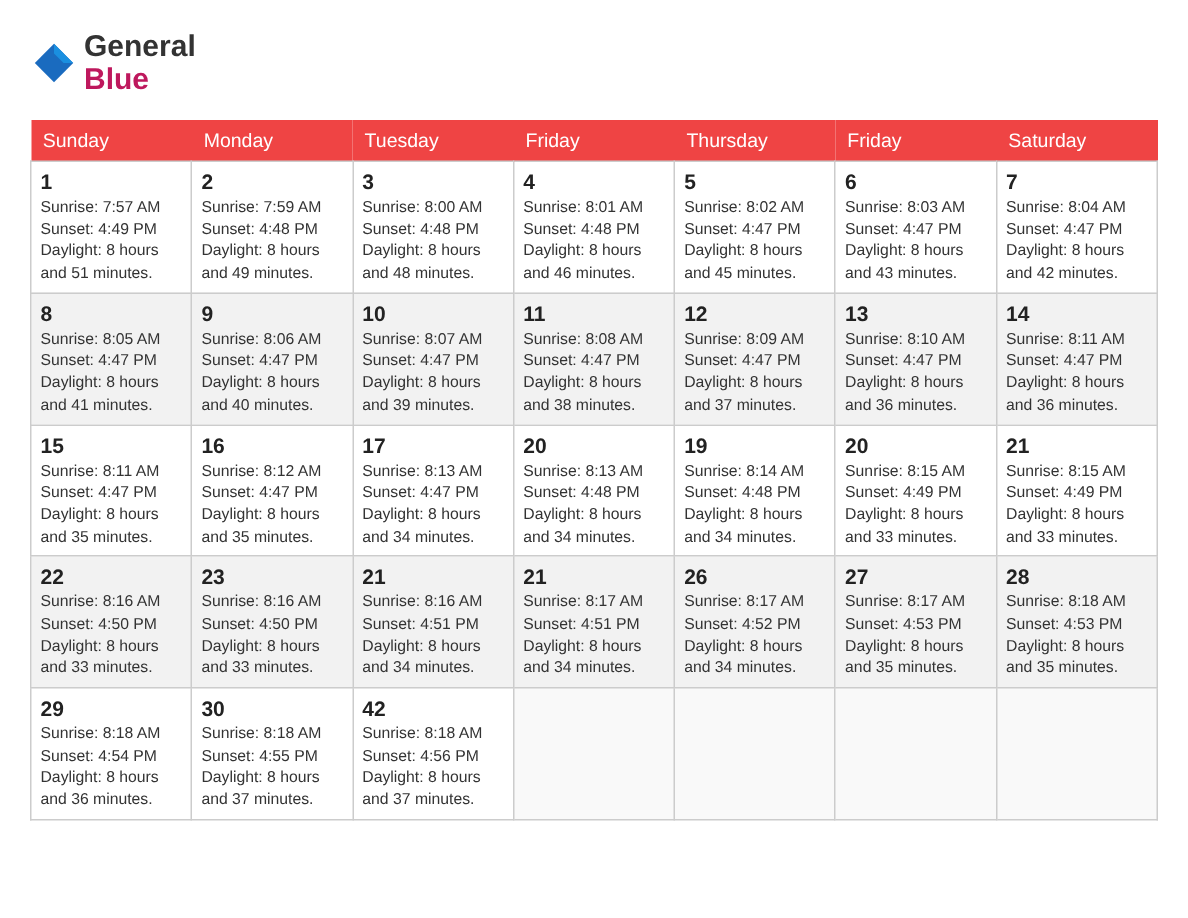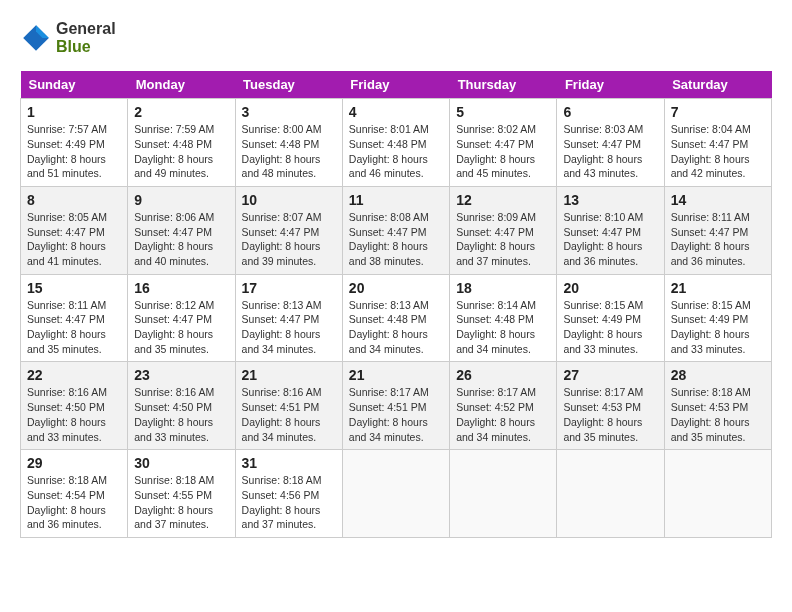--- a/index.html
+++ b/index.html
@@ -15,27 +15,27 @@
       justify-content: space-between;
       align-items: flex-start;
       margin-bottom: 16px;
     }
     .logo {
       display: flex;
       align-items: center;
       gap: 4px;
     }
     .logo-text {
-      font-size: 16px;
+      font-size: 20px;
       font-weight: bold;
       color: #333;
       line-height: 1.1;
     }
     .logo-text span {
-      color: #4d7c0f;
+      color: #be185d;
     }
     .logo-icon {
       width: 32px;
       height: 32px;
     }
     .title-block {
       text-align: right;
     }
     .month-title {
       font-size: 36px;
@@ -46,26 +46,26 @@
     .subtitle {
       font-size: 15px;
       color: #555;
     }
     .calendar {
       width: 100%;
       border-collapse: collapse;
       font-size: 11px;
     }
     .calendar th {
-      background: #a21caf;
+      background: #ef4444;
       color: #fff;
       text-align: left;
       padding: 6px 8px;
       font-size: 13px;
-      font-weight: bold;
+      font-weight: normal;
     }
     .calendar td {
       border: 1px solid #ccc;
       vertical-align: top;
       padding: 5px 6px;
       width: 14.28%;
       height: 80px;
       background: #fff;
     }
     .calendar tr:nth-child(even) td {
@@ -197,21 +197,21 @@
         </td>
         <td>
           <span class="day-number">17</span>
           <div class="cell-text">Sunrise: 8:13 AM<br>Sunset: 4:47 PM<br>Daylight: 8 hours and 34 minutes.</div>
         </td>
         <td>
           <span class="day-number">20</span>
           <div class="cell-text">Sunrise: 8:13 AM<br>Sunset: 4:48 PM<br>Daylight: 8 hours and 34 minutes.</div>
         </td>
         <td>
-          <span class="day-number">18</span>
+          <span class="day-number">19</span>
           <div class="cell-text">Sunrise: 8:14 AM<br>Sunset: 4:48 PM<br>Daylight: 8 hours and 34 minutes.</div>
         </td>
         <td>
           <span class="day-number">20</span>
           <div class="cell-text">Sunrise: 8:15 AM<br>Sunset: 4:49 PM<br>Daylight: 8 hours and 33 minutes.</div>
         </td>
         <td>
           <span class="day-number">21</span>
           <div class="cell-text">Sunrise: 8:15 AM<br>Sunset: 4:49 PM<br>Daylight: 8 hours and 33 minutes.</div>
         </td>
@@ -249,21 +249,21 @@
       <tr>
         <td>
           <span class="day-number">29</span>
           <div class="cell-text">Sunrise: 8:18 AM<br>Sunset: 4:54 PM<br>Daylight: 8 hours and 36 minutes.</div>
         </td>
         <td>
           <span class="day-number">30</span>
           <div class="cell-text">Sunrise: 8:18 AM<br>Sunset: 4:55 PM<br>Daylight: 8 hours and 37 minutes.</div>
         </td>
         <td>
-          <span class="day-number">31</span>
+          <span class="day-number">42</span>
           <div class="cell-text">Sunrise: 8:18 AM<br>Sunset: 4:56 PM<br>Daylight: 8 hours and 37 minutes.</div>
         </td>
         <td class="empty-cell"></td>
         <td class="empty-cell"></td>
         <td class="empty-cell"></td>
         <td class="empty-cell"></td>
       </tr>
     </tbody>
 </table>
 

